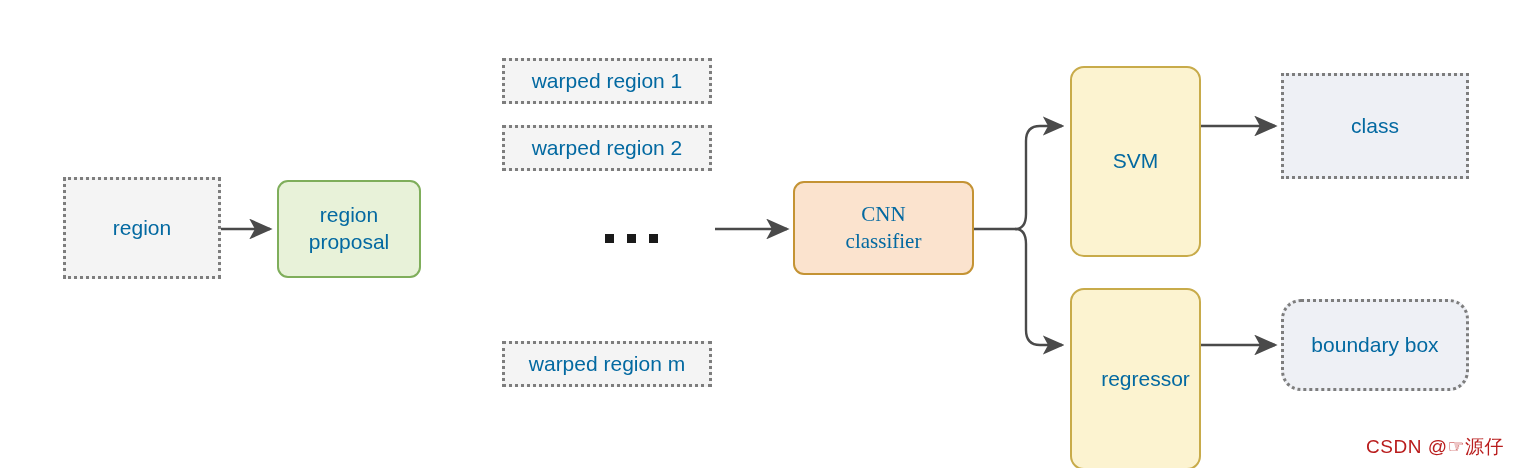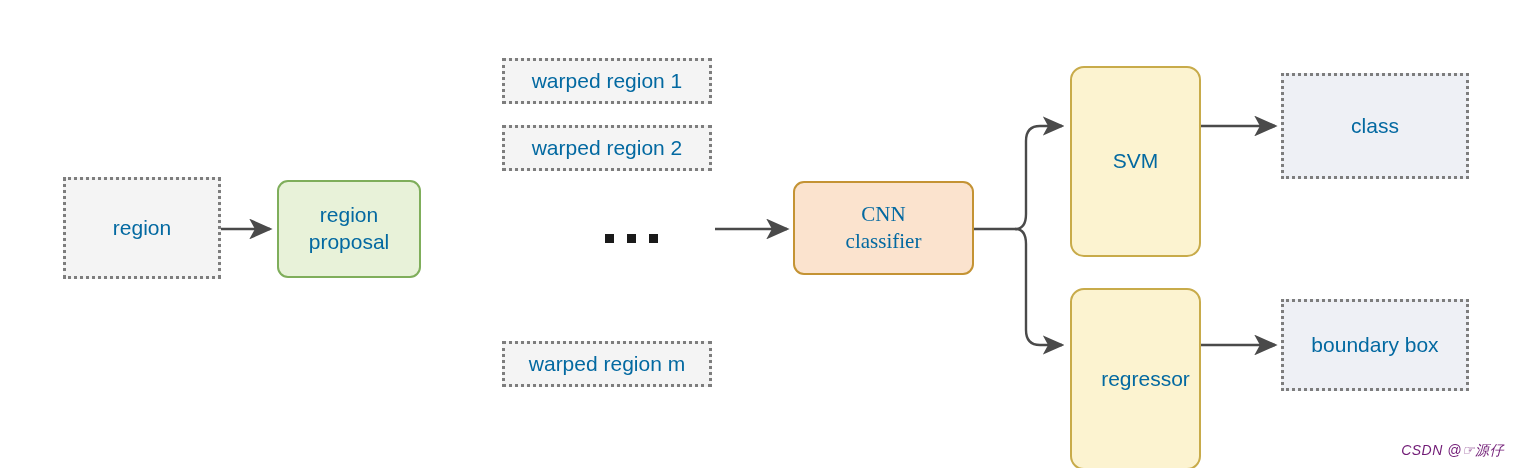--- a/index.html
+++ b/index.html
@@ -76,25 +76,24 @@
     left: 0;
     top: 0;
     width: 1522px;
     height: 468px;
     pointer-events: none;
   }
   .watermark {
     position: absolute;
     right: 18px;
     bottom: 8px;
-    color: #701a75;
-    font-size: 14px;
+    color: #b91c1c;
+    font-size: 19px;
     letter-spacing: 0.5px;
     white-space: nowrap;
-    font-style: italic;
   }
 </style>
 </head>
 <body>
 
 <div id="canvas">
 
   <svg class="links" viewBox="0 0 1522 468">
     <defs>
       <marker id="arrowhead" markerWidth="9" markerHeight="8" refX="8" refY="4" orient="auto" markerUnits="strokeWidth">
@@ -154,19 +153,19 @@
   </div>
 
   <div class="node yellow-box" style="left:1070px; top:253px; width:131px; height:182px;padding-left:20px;">
     <span>regressor</span>
   </div>
 
   <div class="node dotted-blue" style="left:1281px; top:73px; width:188px; height:106px;">
     <span>class</span>
   </div>
 
-  <div class="node dotted-blue" style="left:1281px; top:299px; width:188px; height:92px;">
+  <div class="node dotted-blue" style="left:1281px; top:299px; width:188px; height:92px;border-radius:20px;">
     <span>boundary box</span>
   </div>
 
   <div class="watermark">CSDN @☞源仔</div>
 
 </div>
 
 </body></html>

